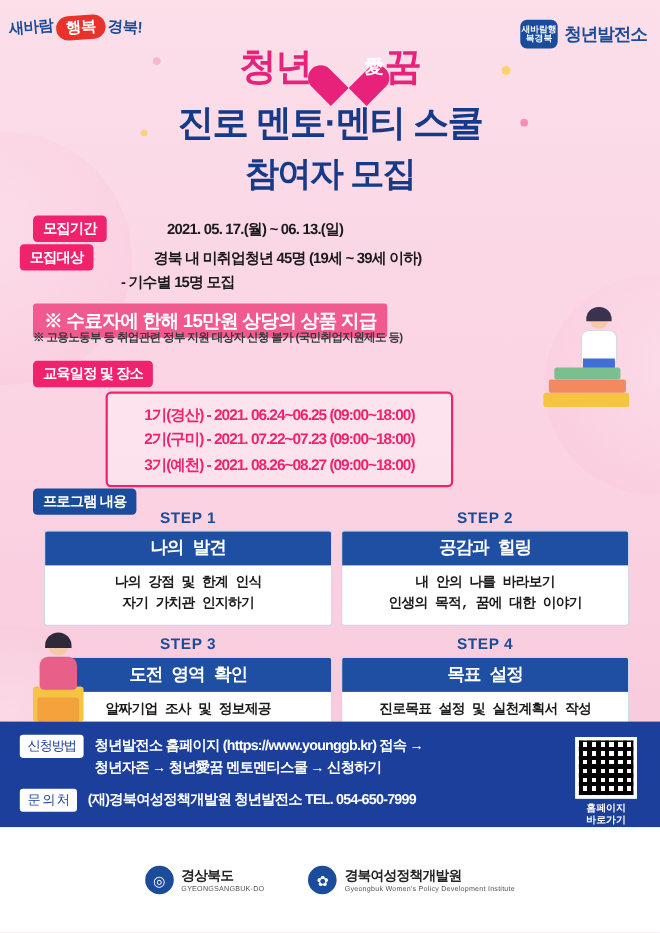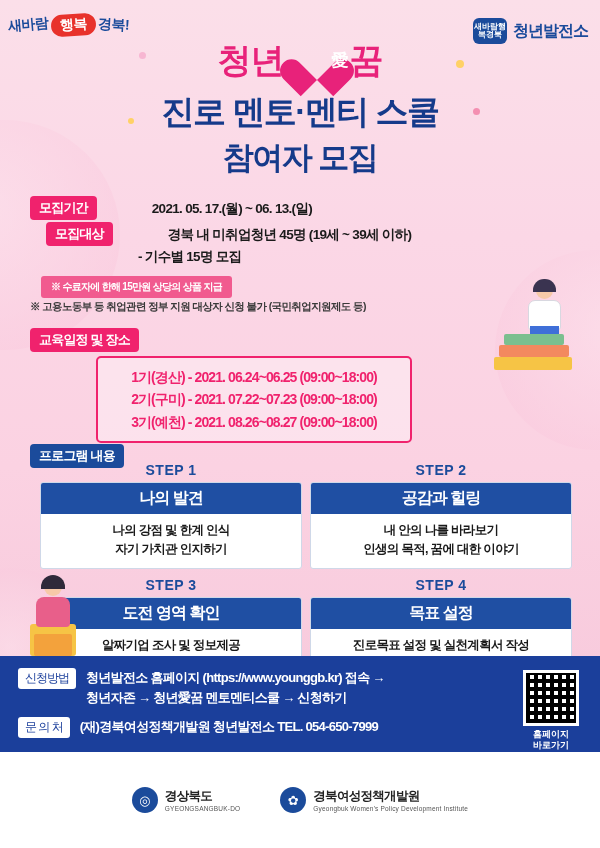--- a/index.html
+++ b/index.html
@@ -87,26 +87,26 @@
   .label {
     display: inline-block; background: #f0226d; color: #fff;
     font-size: 13px; font-weight: bold; border-radius: 4px;
     padding: 3px 9px; letter-spacing: -0.8px; white-space: nowrap;
   }
   .label.blue { background: #1b4b9b; }
   .row { display: flex; align-items: flex-end; gap: 9px; }
   .row .txt { font-size: 13.5px; color: #1a1a1a; font-weight: bold; letter-spacing: -0.7px; line-height: 1.55; margin-left: 46px; }
 
   .sec-recruit { position: absolute; left: 30px; top: 196px; width: 450px; }
-  .sec-target { position: absolute; left: 46px; top: 222px; width: 430px; }
+  .sec-target { position: absolute; left: 18px; top: 222px; width: 430px; }
   .sub-line { font-size: 13.5px; color: #1a1a1a; font-weight: bold; letter-spacing: -0.7px; margin: 2px 0 0 92px; }
 
   .note-pink {
-    position: absolute; left: 41px; top: 276px;
-    background: #f15a8f; color: #fff; font-size: 10px; font-weight: bold;
+    position: absolute; left: 30px; top: 276px;
+    background: #f15a8f; color: #fff; font-size: 17px; font-weight: bold;
     border-radius: 3px; padding: 4px 10px; letter-spacing: -0.7px;
   }
   .note-gray {
     position: absolute; left: 30px; top: 300px;
     color: #3a3a3a; font-size: 10.5px; font-weight: bold; letter-spacing: -0.6px;
   }
 
   .sec-schedule { position: absolute; left: 30px; top: 328px; }
   .schedule-box {
     position: absolute; left: 96px; top: 356px; width: 316px;
@@ -121,21 +121,21 @@
   .sec-program { position: absolute; left: 30px; top: 444px; }
 
   .steps { position: absolute; left: 28px; top: 462px; width: 544px; }
   .steps-row { display: flex; gap: 8px; margin-bottom: 8px; margin-left: 12px; }
   .step-col { flex: 1; }
   .step-head {
     text-align: center; font-size: 14px; font-weight: bold; color: #1b4b9b;
     letter-spacing: 0.5px; margin-bottom: 4px;
   }
   .step-card {
-    background: #ffffff; border: 1px solid #cfd8e8; border-radius: 3px; overflow: hidden;
+    background: #ffffff; border: 1px solid #cfd8e8; border-radius: 3px; overflow: hidden; font-family: Liberation Mono, monospace;
   }
   .step-title {
     background: #1f4fa3; color: #fff; text-align: center;
     font-size: 16px; font-weight: bold; padding: 5px 0; letter-spacing: -1px;
   }
   .step-body {
     text-align: center; font-size: 12.5px; color: #1a1a1a; font-weight: bold;
     letter-spacing: -0.7px; line-height: 1.55; padding: 7px 4px 8px;
   }
 

